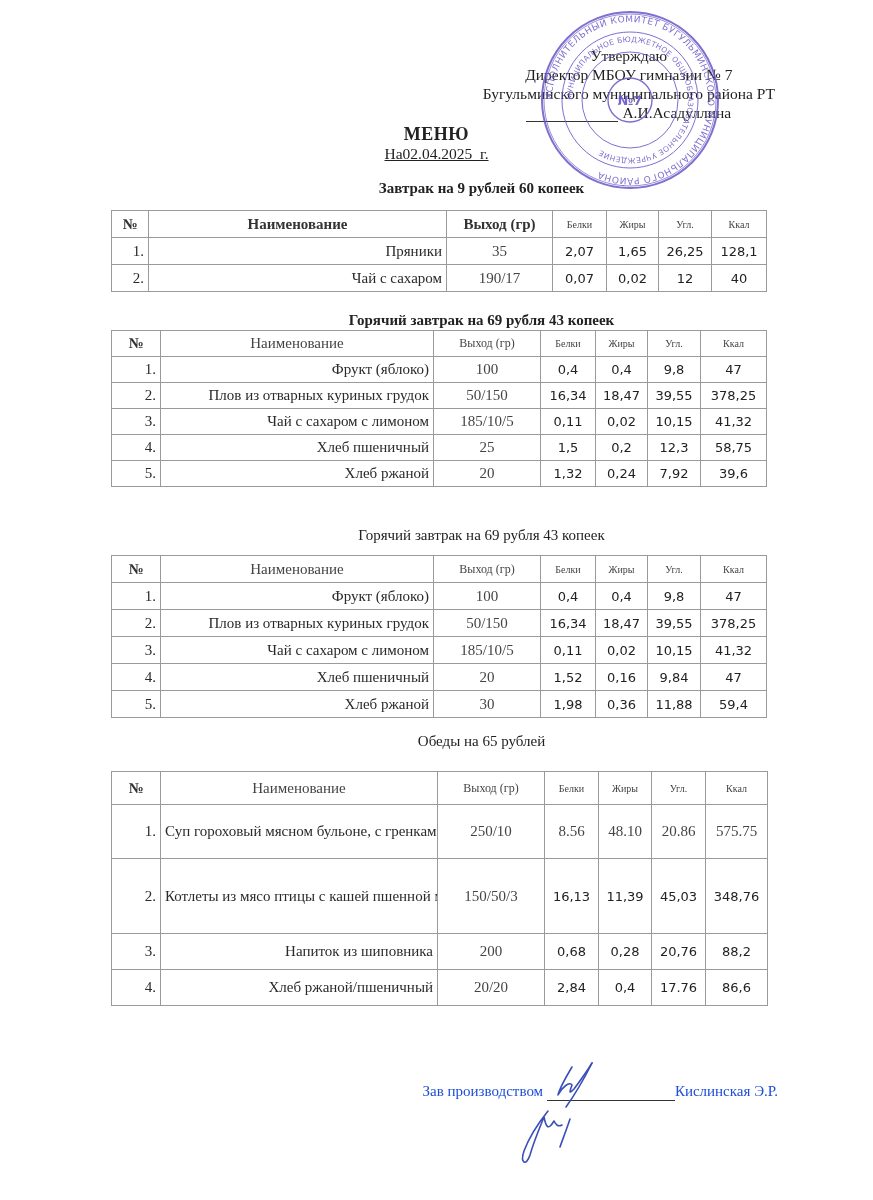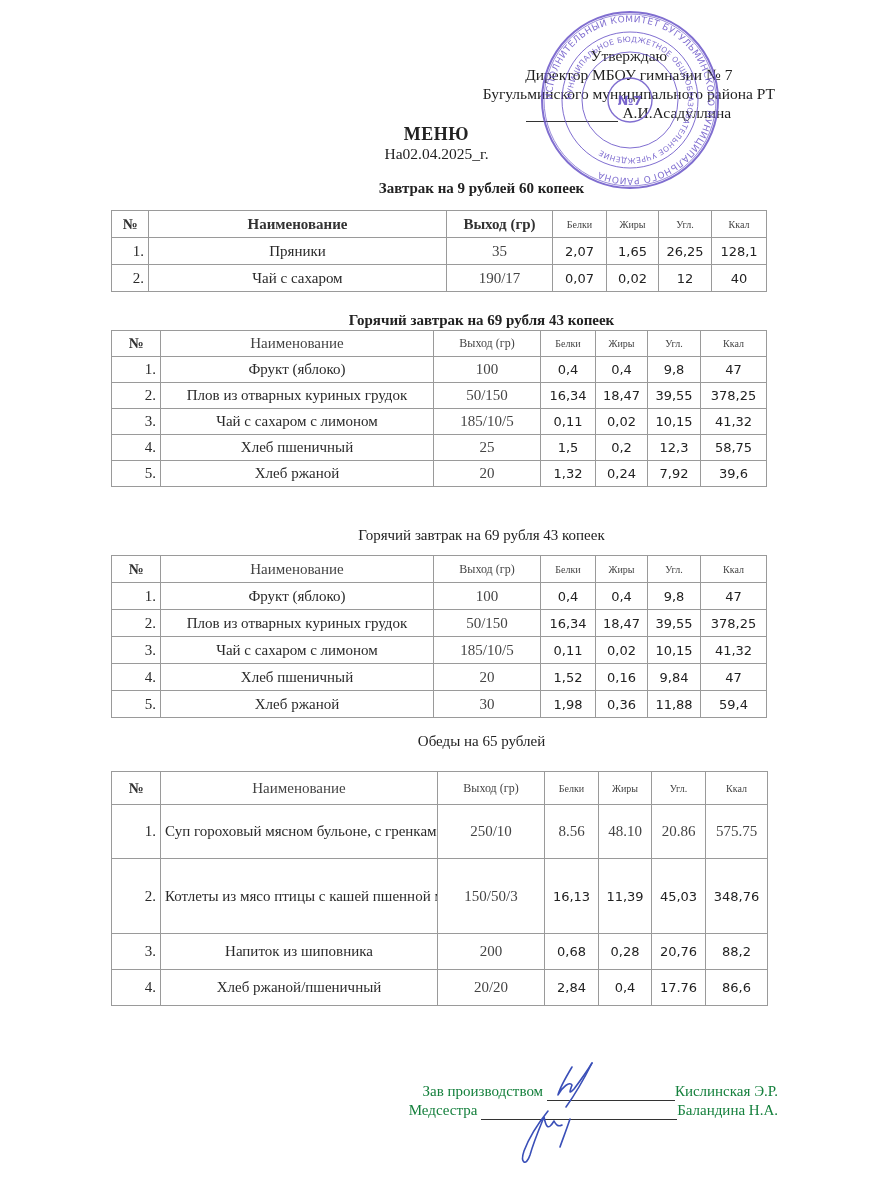--- a/index.html
+++ b/index.html
@@ -13,44 +13,44 @@
   }
   .approve .line { display: block; white-space: nowrap; }
   .approve .sign-line { border-bottom: 1px solid #333; display: inline-block; width: 92px; margin-right: 4px; height: 14px; vertical-align: bottom; }
 
   .stamp {
     position: absolute; left: 540px; top: 10px; width: 180px; height: 180px; z-index: 3; pointer-events: none;
   }
 
   .title { position: absolute; left: 0; width: 873px; text-align: center; }
   .menu-title { top: 124px; font-size: 18px; font-weight: bold; letter-spacing: 0.5px; }
-  .menu-date { top: 145px; font-size: 15.5px; }
+  .menu-date { top: 145px; font-size: 15.5px; text-decoration: underline; }
   .section-title { font-size: 15px; font-weight: bold; margin-left: 45px; }
   .section-title.light { font-weight: normal; }
 
   table.menu {
     position: absolute; left: 111px; border-collapse: collapse; table-layout: fixed;
     font-size: 14px; color: #2a2a2a;
   }
   table.menu td, table.menu th {
     border: 1px solid #9a9a9a; padding: 0 4px; vertical-align: middle; overflow: hidden; white-space: nowrap;
   }
   table.menu th { font-weight: normal; font-size: 10px; color: #444; }
   table.menu th.big { font-size: 15px; font-weight: bold; color: #333; }
   table.menu th.name-h { font-size: 15px; }
   table.menu th.out-h { font-size: 12px; }
   td.num { text-align: right; padding-right: 6px; font-size: 15px; }
-  td.name { text-align: center; font-size: 15px; }
+  td.name { text-align: right; font-size: 15px; }
   td.out { text-align: center; font-size: 15px; color: #444; }
   td.val { text-align: center; font-family: "DejaVu Sans", "Liberation Sans", sans-serif; font-size: 13px; color: #222; padding: 0 2px; }
   td.wrap { white-space: normal; line-height: 21px; vertical-align: top; padding-top: 3px; }
   td.top { vertical-align: top; padding-top: 5px; }
   td.serifval { font-family: "Liberation Serif", "DejaVu Serif", serif; font-size: 15px; color: #444; }
 
-  .footer { position: absolute; right: 95px; top: 1082px; font-size: 15px; line-height: 19px; text-align: right; color: #15803d; z-index: 2; }
+  .footer { position: absolute; right: 95px; top: 1082px; font-size: 15px; line-height: 19px; text-align: right; color: #1d4ed8; z-index: 2; }
   .footer .row { white-space: nowrap; }
   .footer .uline { display: inline-block; border-bottom: 1px solid #333; height: 14px; vertical-align: bottom; }
   .sig { position: absolute; z-index: 3; pointer-events: none; }
 </style>
 </head>
 <body>
 
 <div class="approve">
   <span class="line">Утверждаю</span>
   <span class="line">Директор МБОУ гимназии № 7</span>
@@ -320,24 +320,20 @@
     <td class="val top">86,6</td>
   </tr>
 </tbody>
   </table>
 
 <div class="footer">
   <div class="row">
     <span>Зав производством</span>
     <span class="uline" style="width:128px"></span><span>Кислинская Э.Р.</span>
   </div>
-  <div class="row">
-    <span>Медсестра</span>
-    <span class="uline" style="width:196px"></span><span>Баландина Н.А.</span>
-  </div>
 </div>
 
 <svg class="sig" style="left:500px; top:1055px; width:130px; height:125px;" viewBox="0 0 130 125">
   <g fill="none" stroke="#3a4fb8" stroke-width="1.6" stroke-linecap="round" stroke-linejoin="round">
     <path d="M72,12 C66,22 60,32 58,40 C62,32 70,26 72,30 C70,36 68,40 74,34 C80,26 86,18 92,8"></path>
     <path d="M92,8 C84,24 76,38 66,52"></path>
     <path d="M48,56 C40,66 30,80 24,96 C20,108 26,112 30,100 C34,86 40,72 44,62 C46,72 48,76 54,66 C56,70 58,72 62,70"></path>
     <path d="M70,64 C66,76 62,86 60,92"></path>
   </g>
 </svg>

